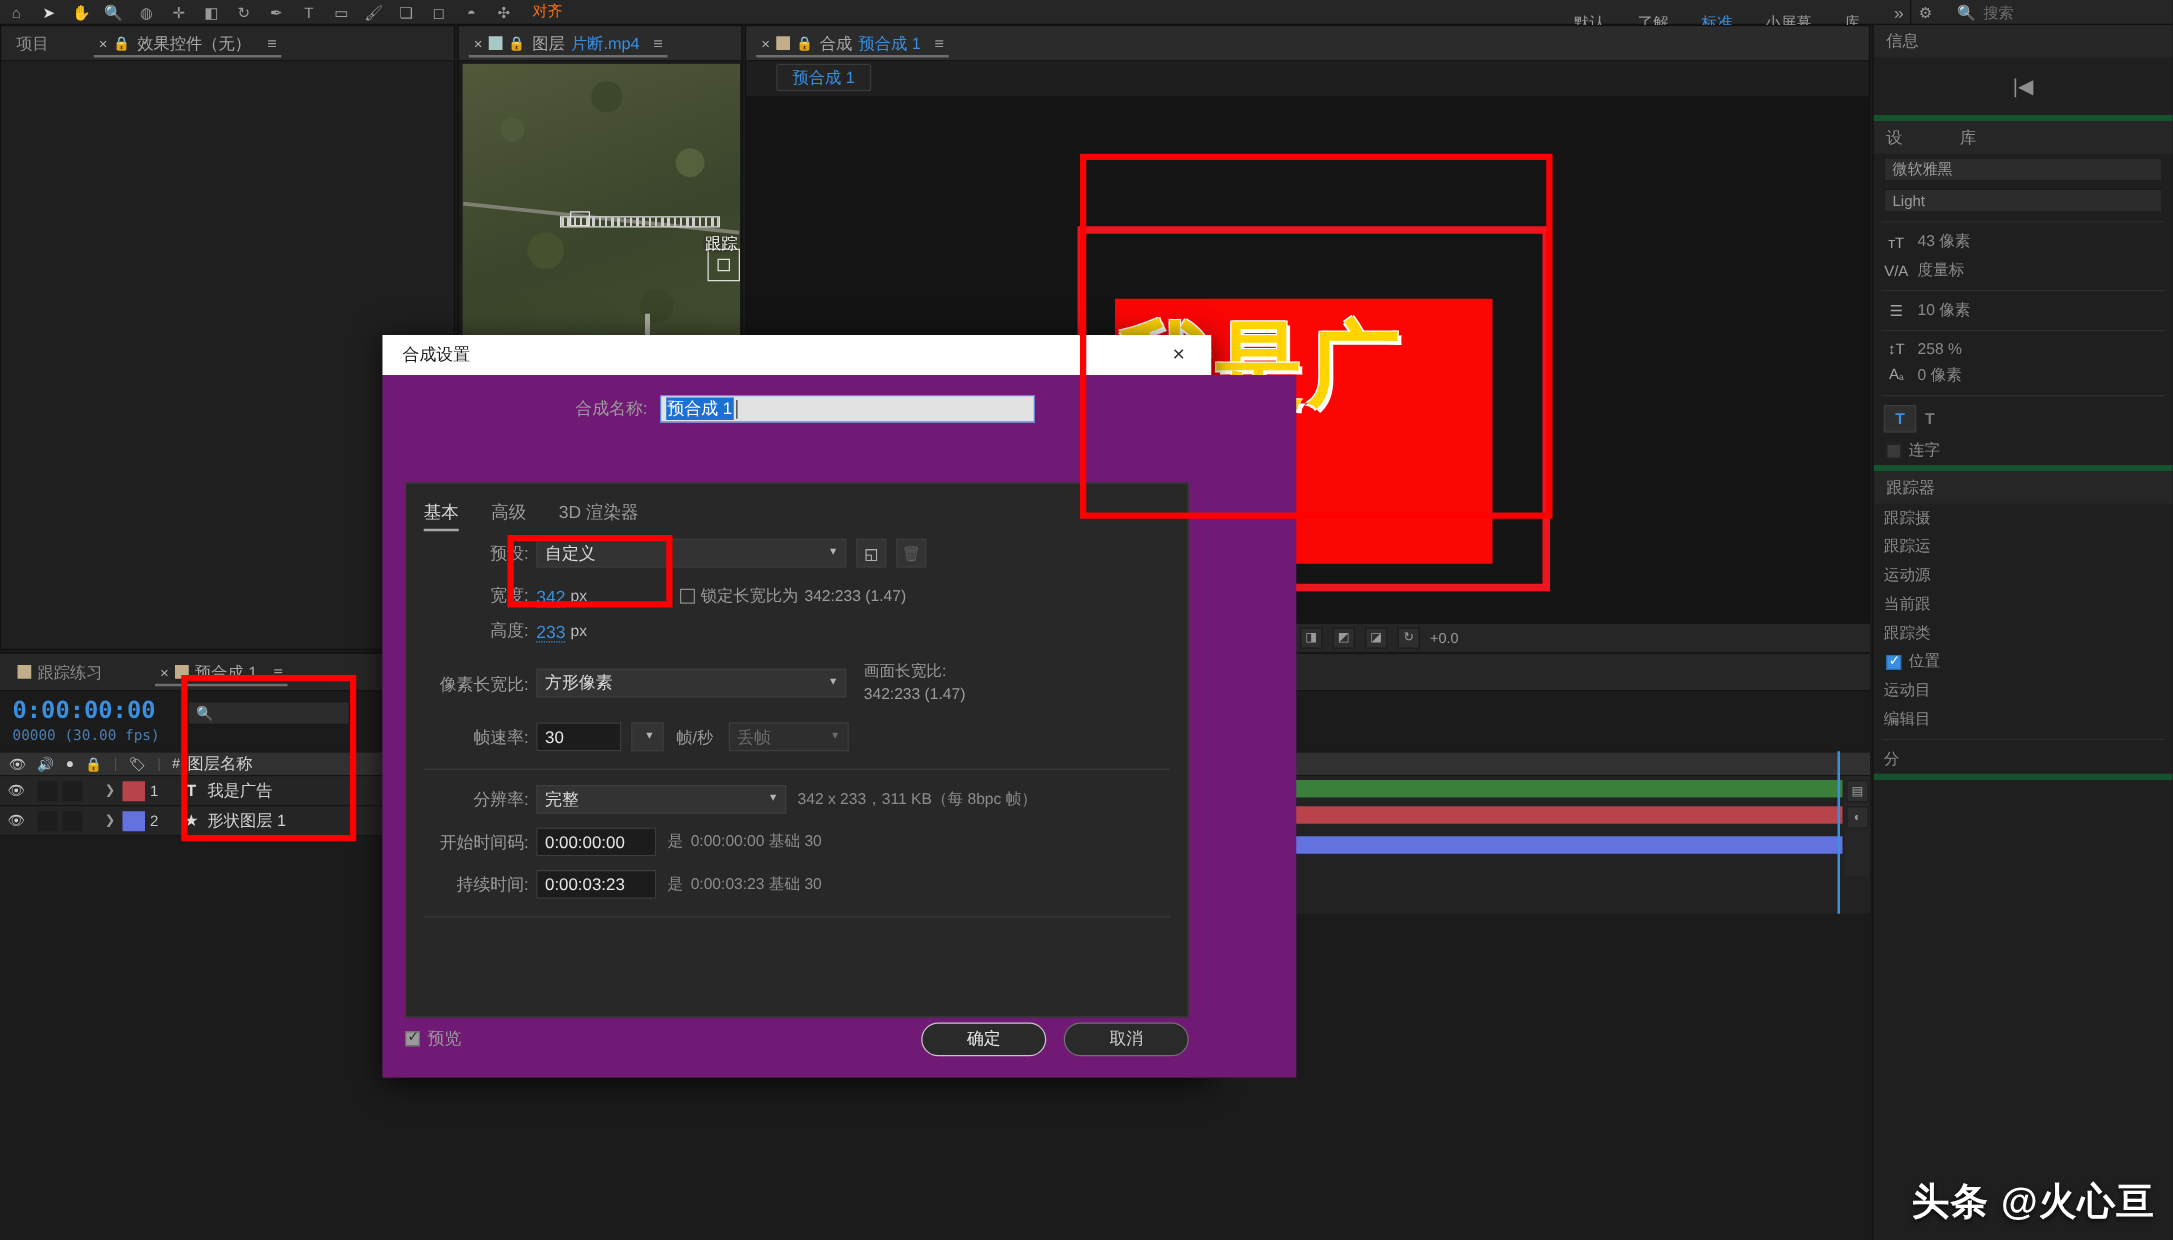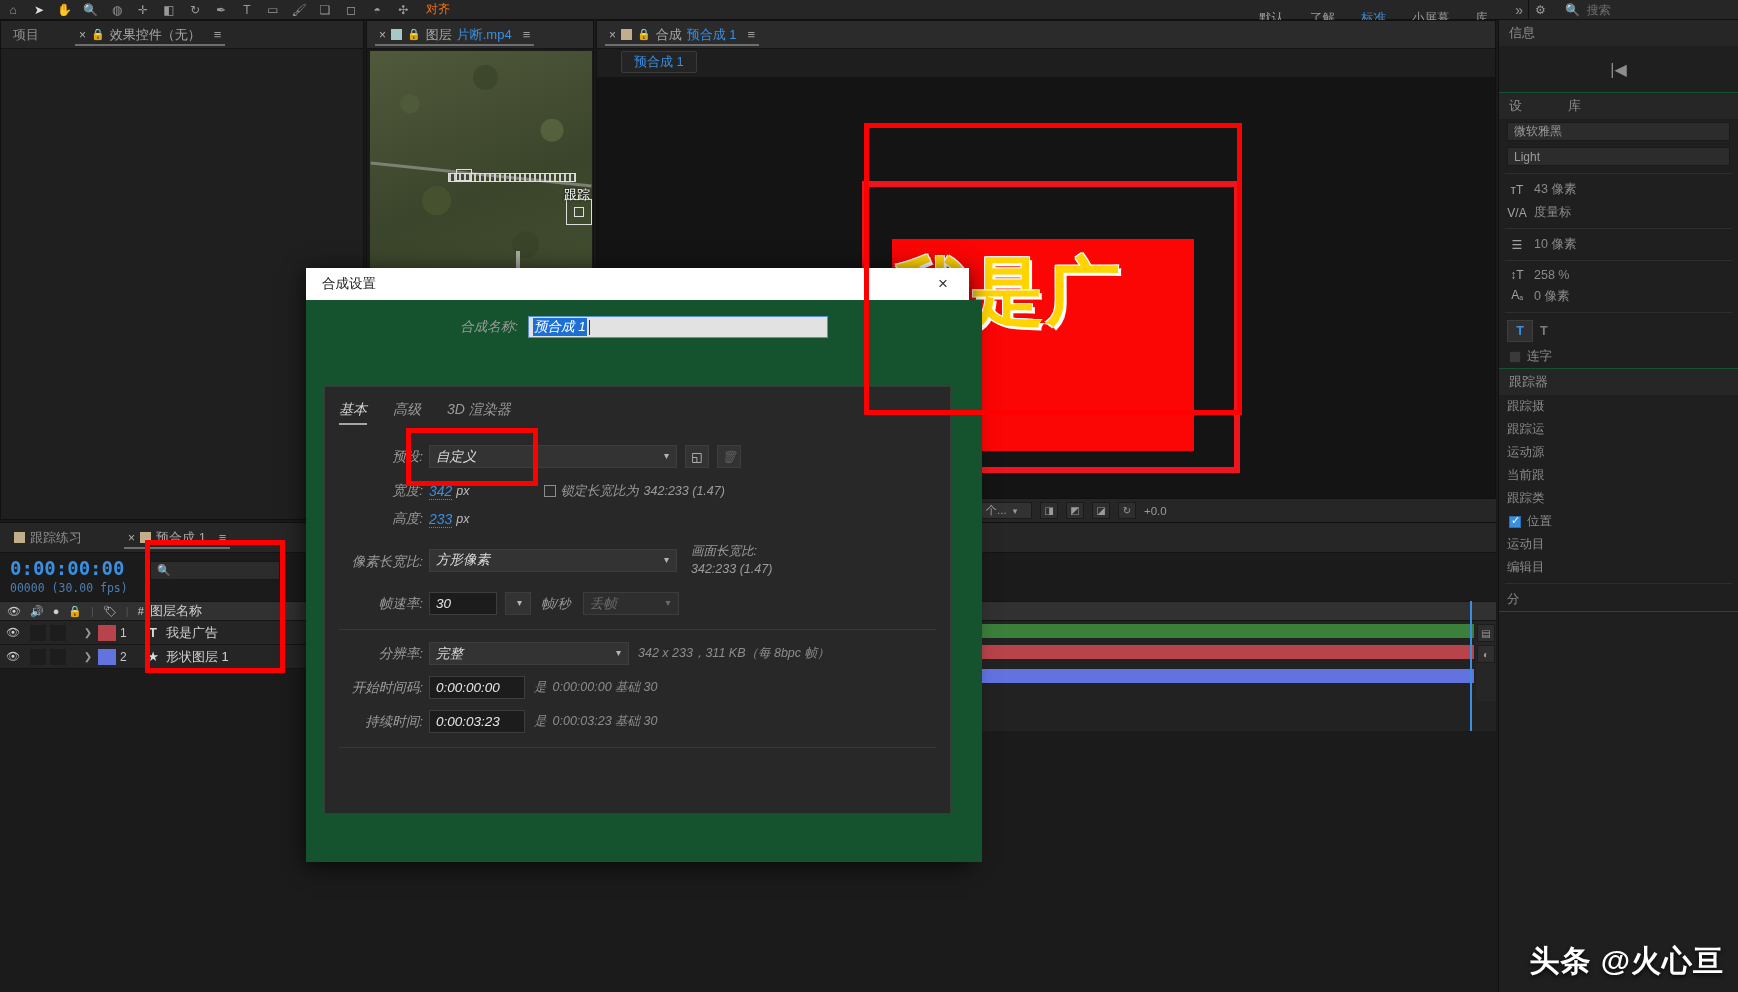--- a/index.html
+++ b/index.html
@@ -128,21 +128,21 @@
   .tick { position:absolute; top:3px; font-family:"DejaVu Sans Mono","Liberation Mono",monospace;}
   #trackarea { position:absolute; left:940px; top:98px; width:556px; height:110px; background:#222;}
   .bar { position:absolute; left:2px; width:532px; height:14px; }
   #playhead { position:absolute; left:1470px; top:78px; width:2px; height:130px; background:#3b8fe0;}
   #tlright { position:absolute; left:1476px; top:98px; width:20px; height:80px; background:#262626; }
   .ticon { width:18px; height:18px; margin:3px auto; background:#2e2e2e; border:1px solid #1c1c1c;
            display:flex; align-items:center; justify-content:center; font-size:10px; color:#9a9a9a;}
 
   
   #rightbar { left:1498px; top:20px; width:240px; height:972px; background:#1f1f1f; border-left:1px solid #111;}
-  .rpanel { border-bottom:1px solid #14532d; }
+  .rpanel { border-bottom:5px solid #14532d; }
   .rtitle { height:26px; display:flex; align-items:center; padding-left:10px;
             color:#8d8d8d; font-size:13px; background:#262626; }
   .rrow { display:flex; align-items:center; gap:7px; padding:3px 8px; font-size:12.5px; color:#8a8a8a;}
   .rfield { height:19px; background:#2c2c2c; border:1px solid #1a1a1a; color:#9b9b9b;
             display:flex; align-items:center; padding-left:6px; font-size:12px; flex:1;}
   .ricon { width:20px; text-align:center; color:#a2a2a2; font-size:12px; }
   .divline { height:1px; background:#2e2e2e; margin:4px 6px; }
   .chkrow { display:flex; align-items:center; gap:6px; padding:3px 10px; font-size:12.5px; color:#8d8d8d;}
   .chk { width:12px; height:12px; background:#3b8fe0; border:1px solid #2b6fb0; display:inline-block;
          position:relative; }
@@ -152,21 +152,21 @@
   .chk.gray { background:#9a9a9a; border-color:#6f6f6f; }
   .chk.gray:after { color:#2b2b2b; }
 
   
   #dialog { left:306px; top:268px; width:663px; height:594px; background:#2a2a2a;
             box-shadow:0 4px 22px rgba(0,0,0,.75); }
   #dlgtitle { height:32px; background:#fff; color:#1c1c1c; display:flex; align-items:center;
               padding-left:16px; font-size:13.5px; position:relative; }
   #dlgclose { position:absolute; right:12px; top:0; height:32px; width:28px; display:flex;
               align-items:center; justify-content:center; font-size:17px; color:#333; }
-  #dlgbody { position:absolute; left:0; top:32px; width:676px; height:562px; background:#14532d;font-style:italic; }
+  #dlgbody { position:absolute; left:0; top:32px; width:731px; height:562px; background:#701a75; }
   #cname-row { display:flex; align-items:center; padding:16px 0 0 0; }
   #cname-row .lab { width:212px; text-align:right; color:#9b9b9b; font-size:13.5px; }
   #cname-input { margin-left:10px; width:300px; height:22px; background:#e2e2e2;
                  border:1px solid #5a8fd6; display:flex; align-items:center; padding-left:4px; }
   #cname-sel { background:#1c6fd4; color:#fff; font-size:13.5px; padding:0 1px; }
   #cname-caret { width:1px; height:15px; background:#333; margin-left:2px; }
 
   #inner { position:absolute; left:18px; top:86px; width:627px; height:428px;
            background:#282828; border:1px solid #3a3a3a; }
   #dtabs { display:flex; align-items:flex-end; gap:26px; padding:14px 0 0 14px; height:38px; }
@@ -503,21 +503,21 @@
       </span>
     </div>
 
     <div id="inner">
       <div id="dtabs">
         <span class="dtab act">基本</span>
         <span class="dtab">高级</span>
         <span class="dtab">3D 渲染器</span>
       </div>
 
-      <div class="frow" style="margin-top:20px">
+      <div class="frow" style="margin-top:6px">
         <span class="lab">预设:</span>
         <span class="select" style="width:248px">
           <span>自定义</span>
           <span class="cv">▾</span>
         </span>
         <span class="sqbtn">◱</span>
         <span class="sqbtn dis">🗑</span>
       </div>
 
       <div class="frow" style="margin-top:14px">
@@ -584,20 +584,29 @@
         <span class="lab">持续时间:</span>
         <span class="inputbox" style="width:96px">0:00:03:23</span>
         <span class="hint">是</span>
         <span class="hint" style="margin-left:6px">0:00:03:23  基础 30</span>
       </div>
 
       <div class="hr"></div>
 
     </div>
 
+    <div id="dlgfooter">
+      <span id="prevchk">
+        <span class="chk gray"></span>
+        <span>预览</span>
+      </span>
+      <span style="flex:1"></span>
+      <span class="dbtn">确定</span>
+      <span class="dbtn sec">取消</span>
+    </div>
   </div>
 </div>
 
 <div class="annot" style="left:864px; top:123px; width:378px; height:292px;"></div>
 <div class="annot" style="left:406px; top:428px; width:132px; height:58px;"></div>
 <div class="annot" style="left:145px; top:540px; width:140px; height:133px;"></div>
 
 <div id="wm">头条 @火心亘</div>
 
 </body></html>

